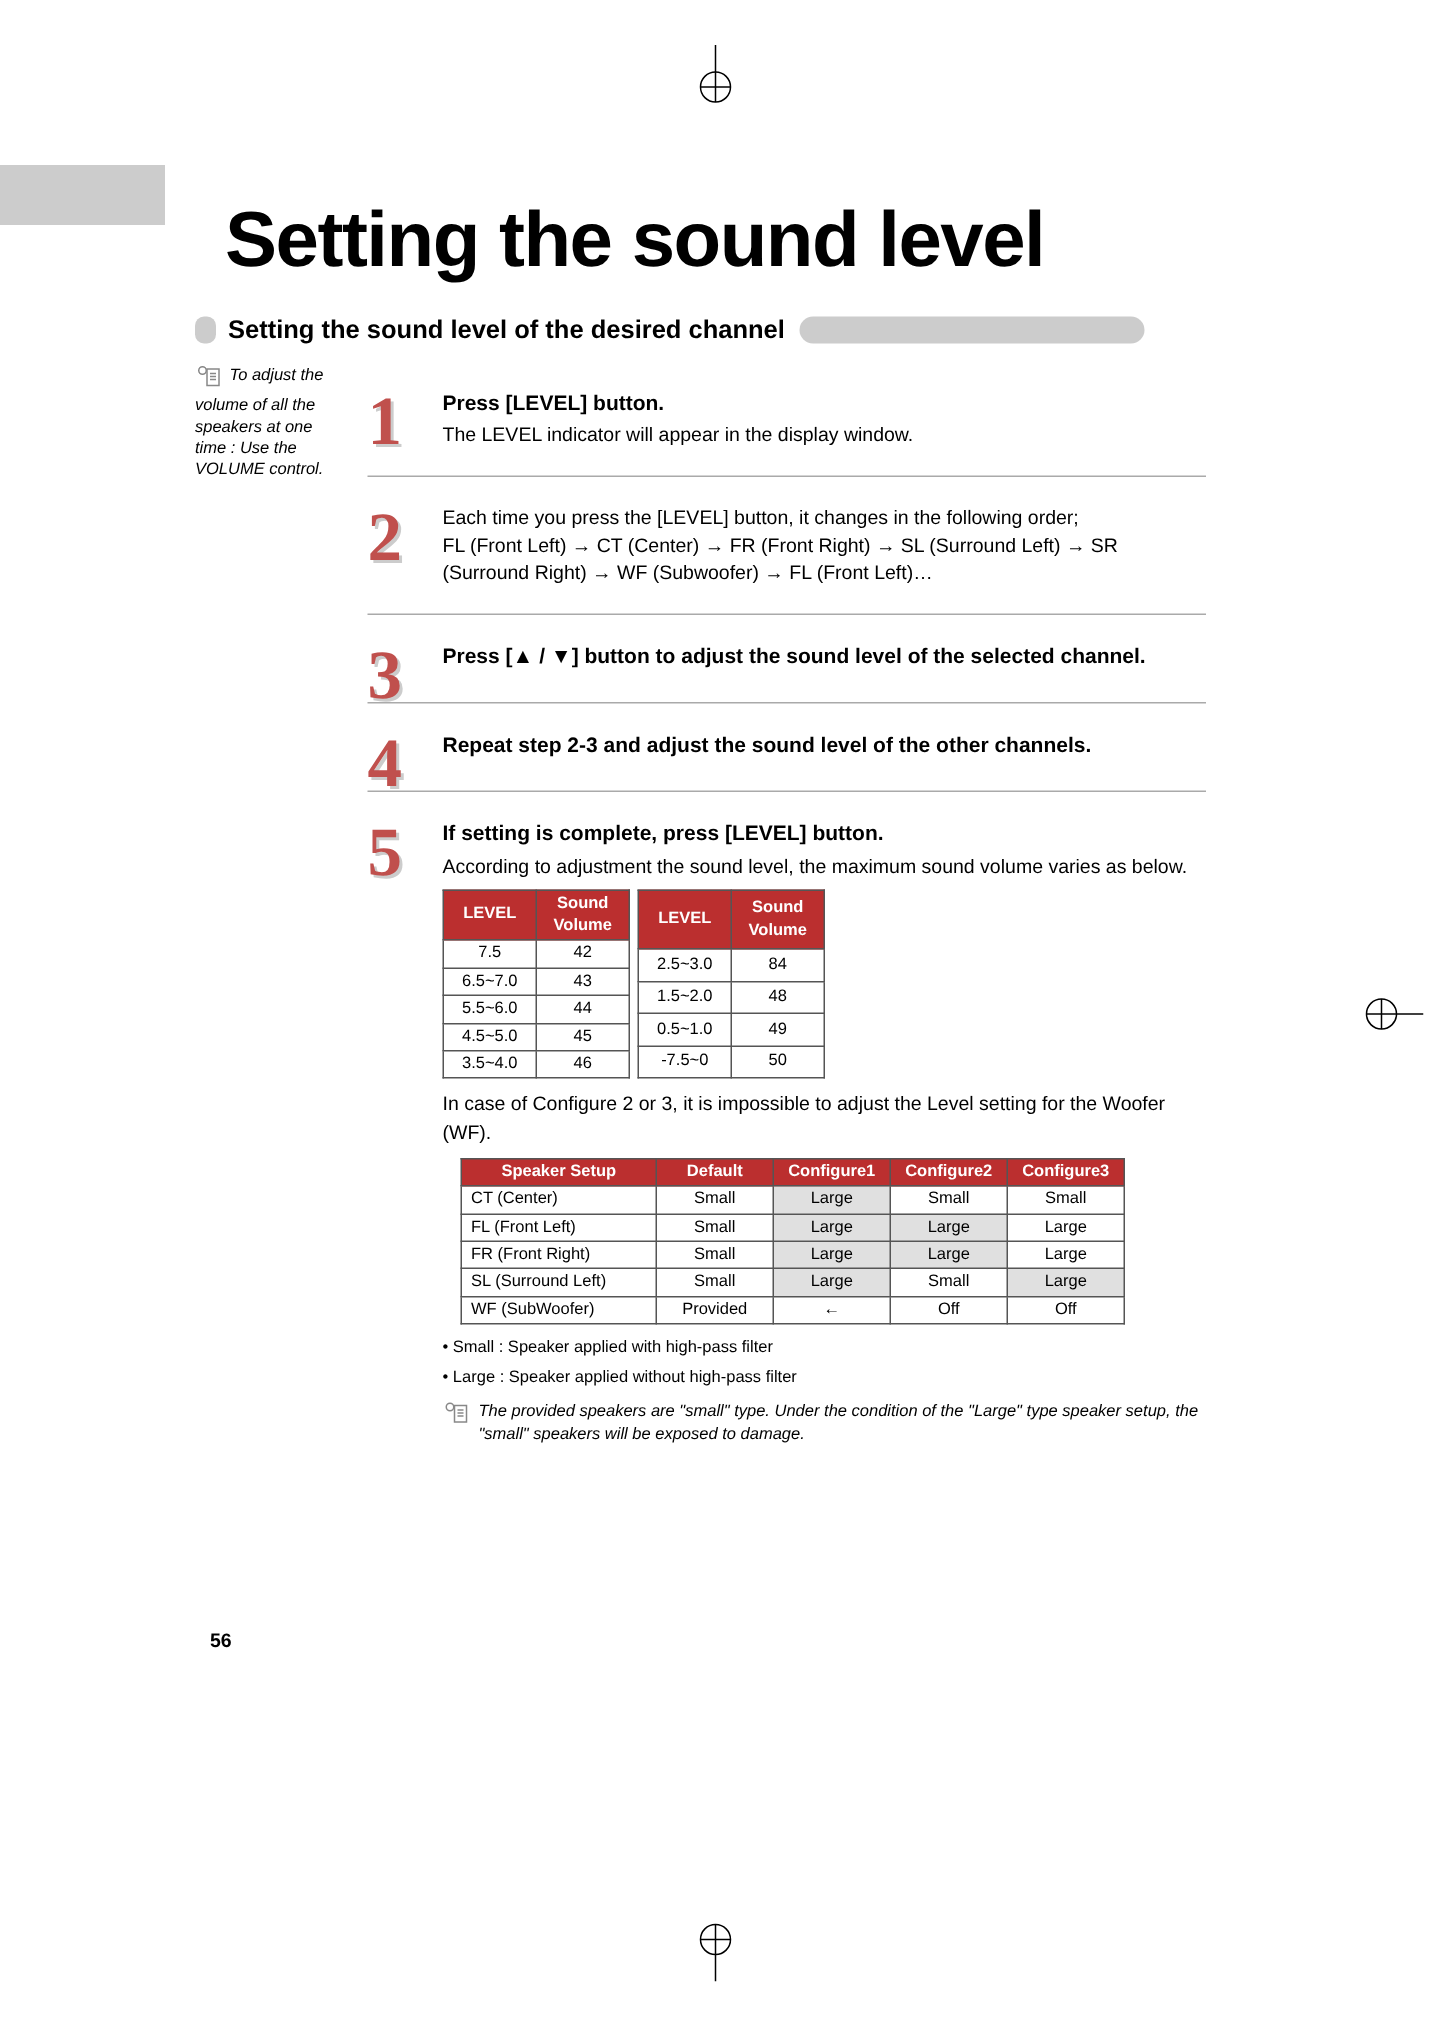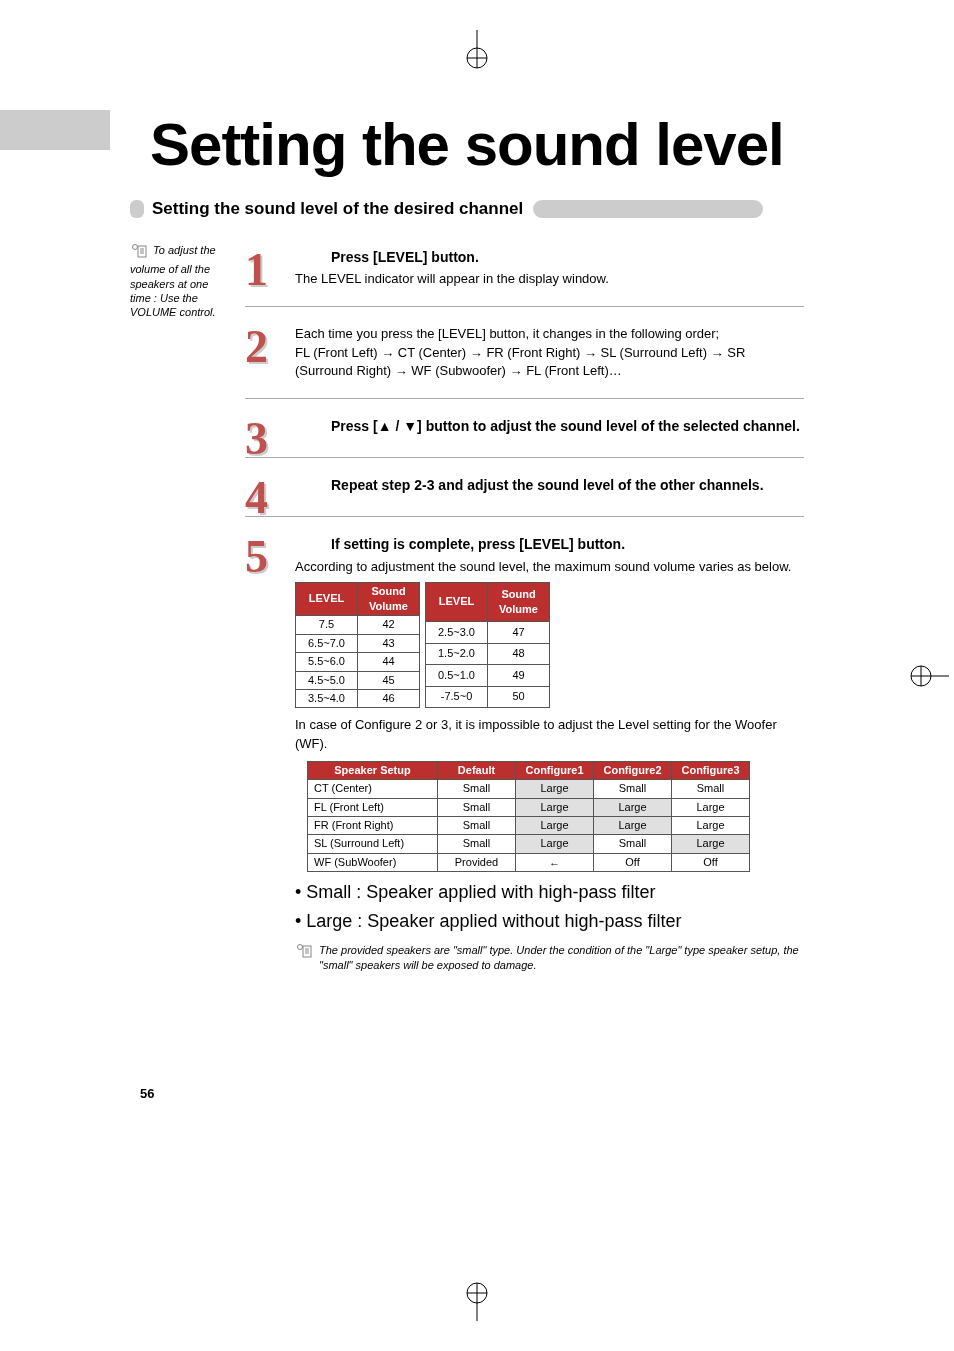--- a/index.html
+++ b/index.html
@@ -7,55 +7,55 @@
     .crop-mark { position: absolute; width: 40px; height: 40px; }
     .crop-mark svg { width: 100%; height: 100%; }
     .crop-top { top: 30px; left: 50%; transform: translateX(-50%); }
     .crop-right { top: 50%; right: 5px; transform: translateY(-50%); }
     .crop-bottom { bottom: 30px; left: 50%; transform: translateX(-50%); }
     
     .page { position: relative; padding: 110px 150px 0 130px; }
     
     .gray-tab { position: absolute; top: 110px; left: 0; width: 110px; height: 40px; background: #ccc; }
     
-    .h1 { font-size: 60px; font-weight: bold; margin-left: 20px; margin-bottom: 20px; letter-spacing: -1px; }
+    .h1 { font-size: 52px; font-weight: bold; margin-left: 20px; margin-bottom: 20px; letter-spacing: -1px; margin-top: 20px; }
     
     .section-bar { display: flex; align-items: center; margin-bottom: 29px; }
     .section-bar-bullet { width: 14px; height: 18px; background: #ccc; border-radius: 6px; margin-right: 8px; }
     .section-bar-text { font-size: 17px; font-weight: bold; }
     .section-bar-tail { flex: 1; height: 18px; background: #ccc; border-radius: 9px; margin-left: 10px; max-width: 230px; }
     
     .sidebar-note { position: absolute; left: 130px; top: 243px; width: 100px; font-size: 11px; font-style: italic; line-height: 1.3; }
     .sidebar-note .note-icon { display: inline-block; vertical-align: top; margin-right: 2px; }
     
     .steps { margin-left: 115px; }
     
     .step { position: relative; padding-left: 50px; padding-bottom: 18px; border-bottom: 1px solid #aaa; margin-bottom: 18px; min-height: 40px; }
     .step:last-child { border-bottom: none; }
     .step-num { position: absolute; left: 0; top: -5px; font-size: 46px; font-weight: bold; color: #c0504d; font-family: Georgia, serif; }
     .step-num .shadow { position: absolute; left: 2px; top: 2px; color: #ccc; z-index: -1; }
-    .step-title { font-size: 14px; font-weight: bold; margin-bottom: 4px; line-height: 1.3; margin-left: 36px; }
+    .step-title { font-size: 14px; font-weight: bold; margin-bottom: 4px; line-height: 1.3; }
     .step-body { font-size: 13px; line-height: 1.4; }
     
     .arrow-up::before { content: "▲"; }
     .arrow-down::before { content: "▼"; }
     
     .tables-row { display: flex; gap: 5px; margin: 6px 0; }
     table { border-collapse: collapse; font-size: 11px; }
     th, td { border: 1px solid #555; padding: 1px 6px; text-align: center; font-weight: normal; }
     th { background: #bb2f2f; color: #fff; font-weight: bold; }
     .t-level th, .t-level td { width: 62px; }
     
     .wide-table { margin: 6px 12px; }
     .wide-table th, .wide-table td { padding: 1px 6px; }
     .wide-table td:first-child { text-align: left; width: 130px; }
     .wide-table th:not(:first-child), .wide-table td:not(:first-child) { width: 78px; }
     .shade { background: #e0e0e0; }
     
-    .bullet-list { font-size: 18px; margin: 8px 0; }
+    .bullet-list { font-size: 11px; margin: 8px 0; }
     .bullet-list p { margin: 4px 0; }
     
     .footer-note { font-size: 11px; font-style: italic; line-height: 1.4; margin-top: 8px; display: flex; }
     .footer-note .txt { margin-left: 6px; }
     
     .note-icon-svg { width: 18px; height: 16px; flex-shrink: 0; }
     
     .page-num { position: absolute; bottom: 250px; left: 140px; font-size: 13px; font-weight: bold; }
   </style>
 </head>
@@ -175,21 +175,21 @@
           </tbody>
             </table>
           <table class="t-level">
             <tbody>
                 <tr>
                   <th>LEVEL</th>
                   <th>Sound Volume</th>
                 </tr>
             <tr>
                   <td>2.5~3.0</td>
-                  <td>47</td>
+                  <td>84</td>
                 </tr>
             <tr>
                   <td>1.5~2.0</td>
                   <td>48</td>
                 </tr>
             <tr>
                   <td>0.5~1.0</td>
                   <td>49</td>
                 </tr>
             <tr>

